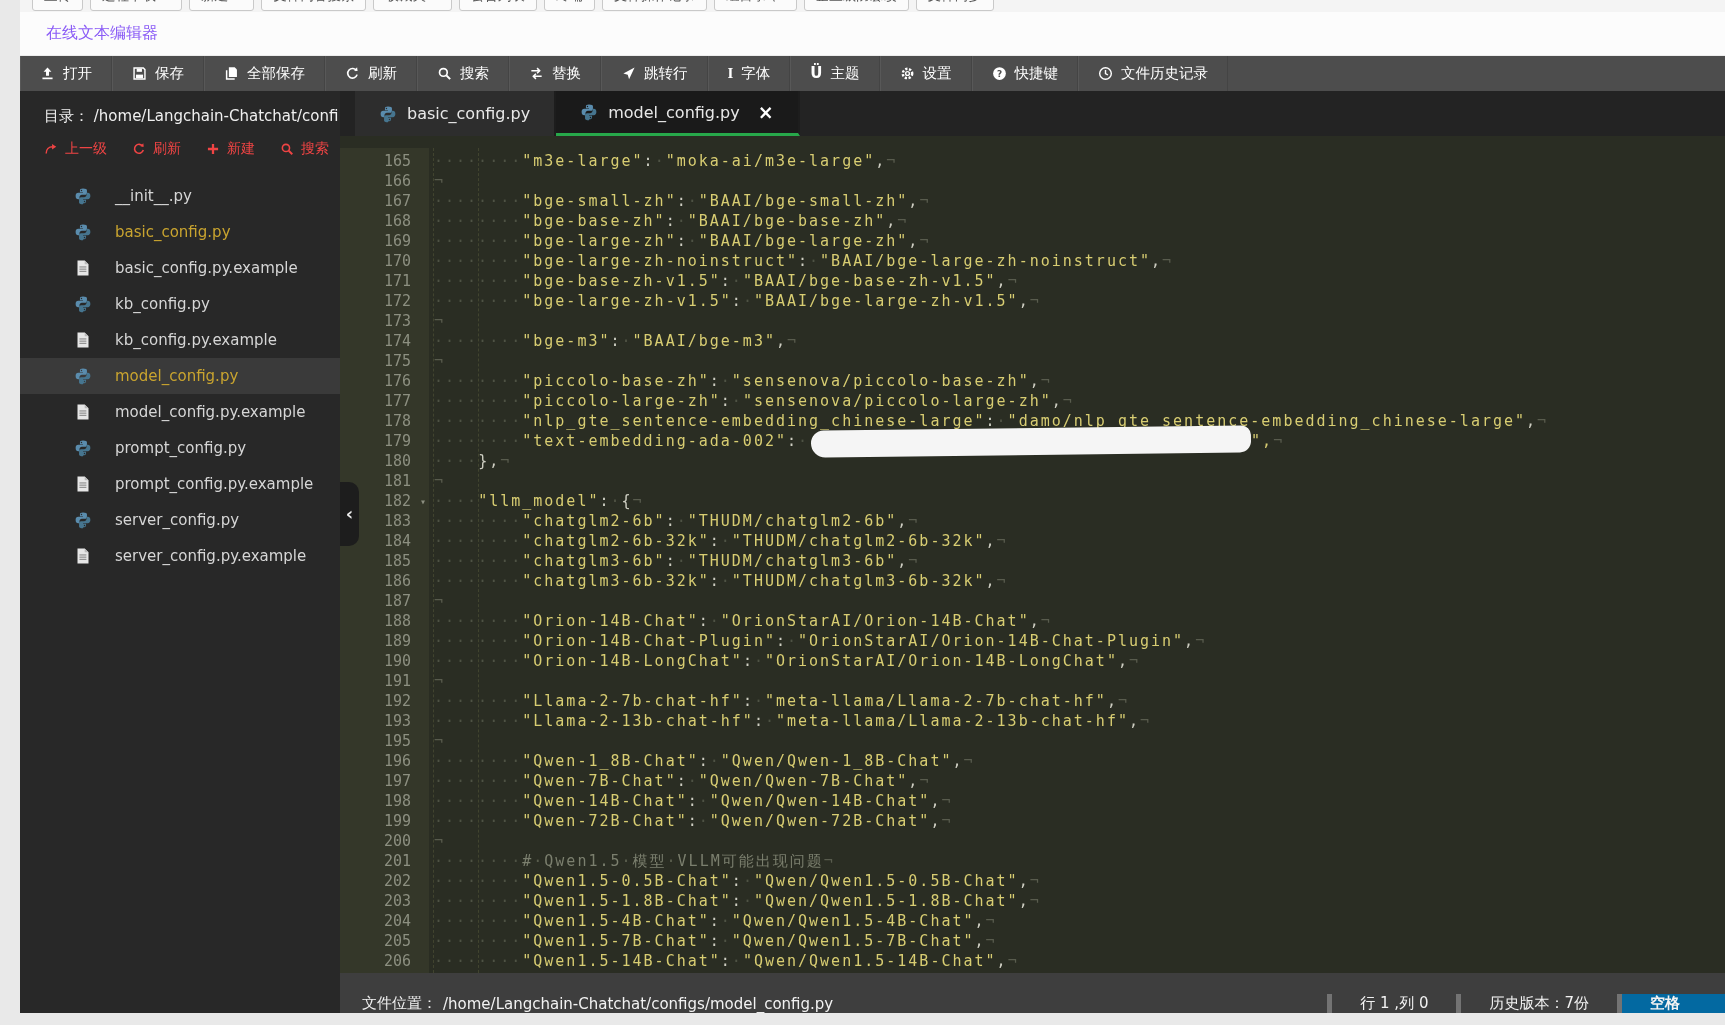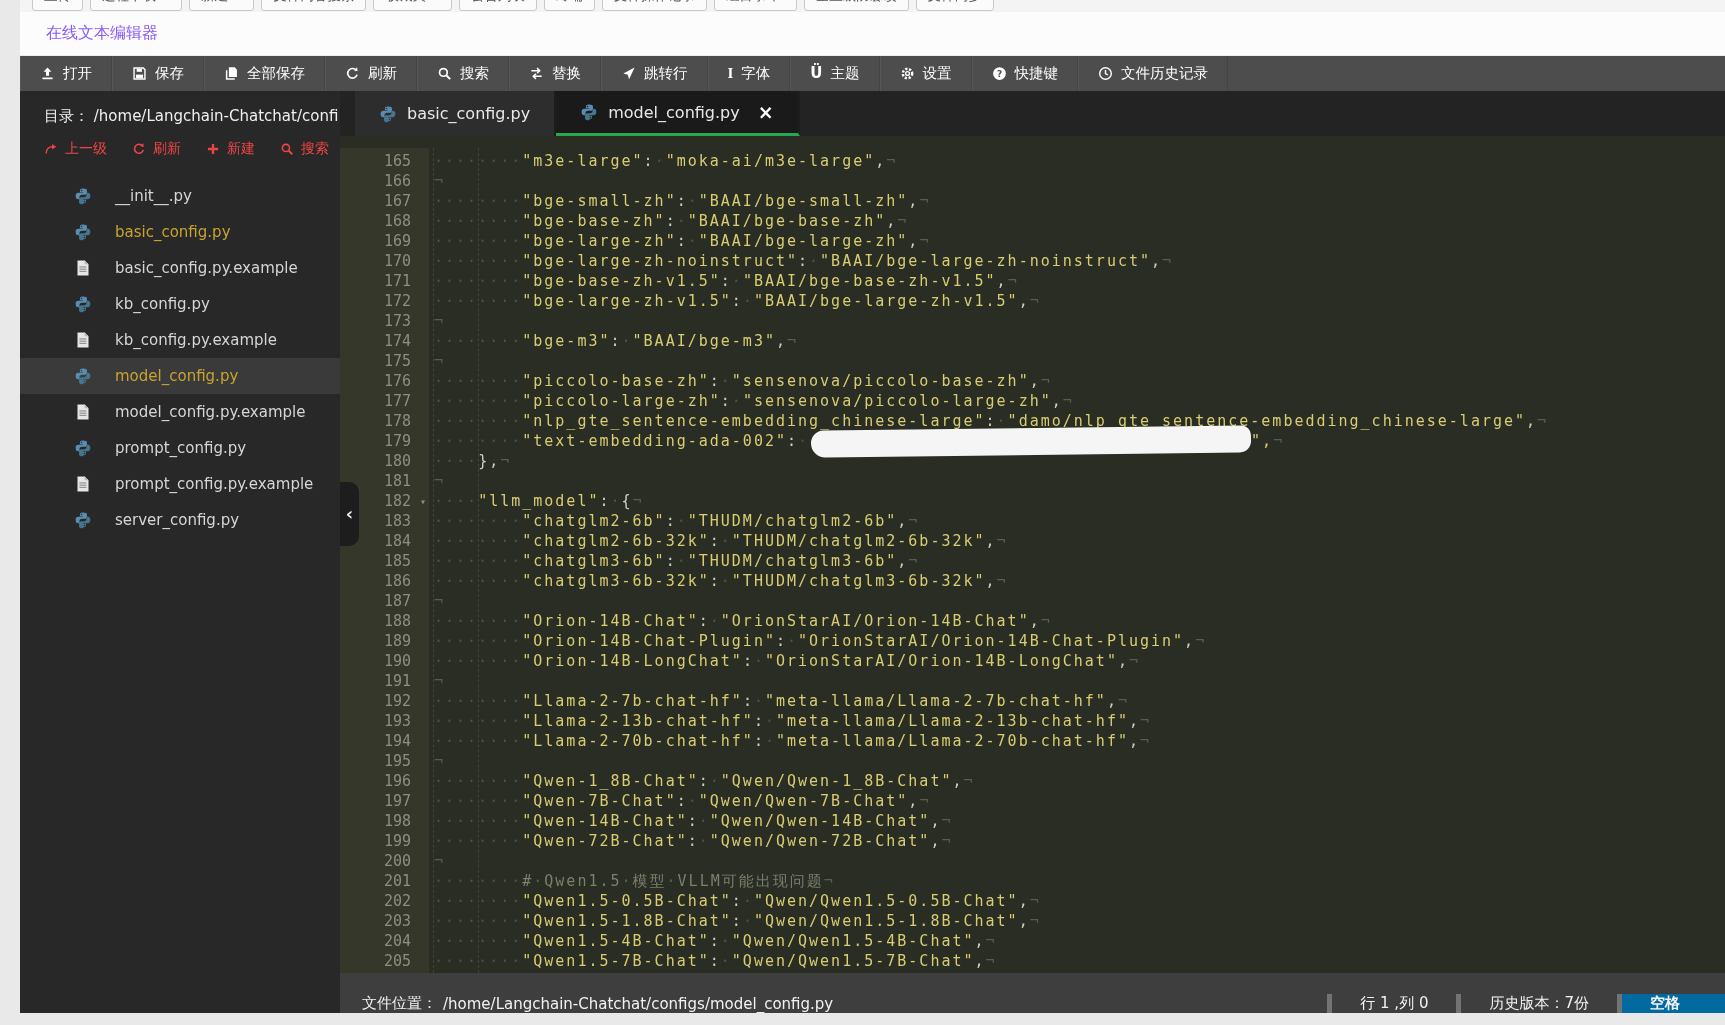--- a/index.html
+++ b/index.html
@@ -334,20 +334,32 @@
               <span class="fname">prompt_config.py.example</span>
             </div>
             <div class="frow">
               <span class="icon">
                 <svg viewBox="0 0 20 20">
                   <path fill="#5a8cad" d="M10 1.8c-2.6 0-3.4.9-3.4 2v1.9H10v.7H4.6c-1.6 0-2.8 1.2-2.8 3.5 0 2.4 1.2 3.6 2.8 3.6h1.5v-2.2c0-1.5 1.2-2.6 2.7-2.6h3.4c1.2 0 2.2-1 2.2-2.3V3.8c0-1.2-1.3-2-4.4-2zm-1.7 1.3a.8.8 0 1 1 0 1.6.8.8 0 0 1 0-1.6z"></path>
                   <path fill="#46758f" d="M10 18.2c2.6 0 3.4-.9 3.4-2v-1.9H10v-.7h5.4c1.6 0 2.8-1.2 2.8-3.5 0-2.4-1.2-3.6-2.8-3.6h-1.5v2.2c0 1.5-1.2 2.6-2.7 2.6H7.8c-1.2 0-2.2 1-2.2 2.3v3.6c0 1.2 1.3 2 4.4 2zm1.7-1.3a.8.8 0 1 1 0-1.6.8.8 0 0 1 0 1.6z"></path>
                 </svg>
               </span>
               <span class="fname">server_config.py</span>
+            </div>
+            <div class="frow">
+              <span class="icon">
+                <svg viewBox="0 0 18 18">
+                  <path fill="#e6e6e6" d="M3.5 1.5h7.2l3.8 3.8v11.2H3.5z"></path>
+                  <path fill="#b9b9b9" d="M10.7 1.5v3.8h3.8z"></path>
+                  <rect x="5.4" y="7.4" width="7" height="1.1" fill="#8a8a8a"></rect>
+                  <rect x="5.4" y="9.6" width="7" height="1.1" fill="#8a8a8a"></rect>
+                  <rect x="5.4" y="11.8" width="7" height="1.1" fill="#8a8a8a"></rect>
+                </svg>
+              </span>
+              <span class="fname">server_config.py.example</span>
             </div>
           </div>
       </aside>
 
       <section class="editor">
         <div class="tabs" id="tabs">
             <div class="tab">
               <span class="icon">
                 <svg viewBox="0 0 20 20">
                   <path fill="#5a8cad" d="M10 1.8c-2.6 0-3.4.9-3.4 2v1.9H10v.7H4.6c-1.6 0-2.8 1.2-2.8 3.5 0 2.4 1.2 3.6 2.8 3.6h1.5v-2.2c0-1.5 1.2-2.6 2.7-2.6h3.4c1.2 0 2.2-1 2.2-2.3V3.8c0-1.2-1.3-2-4.4-2zm-1.7 1.3a.8.8 0 1 1 0 1.6.8.8 0 0 1 0-1.6z"></path>
@@ -395,21 +407,20 @@
               <div class="cl"><div class="gut">184</div><div class="ct"><span class="ws">········</span><span class="str">"chatglm2-6b-32k"</span><span class="pun">:</span><span class="ws">·</span><span class="str">"THUDM/chatglm2-6b-32k"</span><span class="pun">,</span><span class="nl">¬</span></div></div>
               <div class="cl"><div class="gut">185</div><div class="ct"><span class="ws">········</span><span class="str">"chatglm3-6b"</span><span class="pun">:</span><span class="ws">·</span><span class="str">"THUDM/chatglm3-6b"</span><span class="pun">,</span><span class="nl">¬</span></div></div>
               <div class="cl"><div class="gut">186</div><div class="ct"><span class="ws">········</span><span class="str">"chatglm3-6b-32k"</span><span class="pun">:</span><span class="ws">·</span><span class="str">"THUDM/chatglm3-6b-32k"</span><span class="pun">,</span><span class="nl">¬</span></div></div>
               <div class="cl"><div class="gut">187</div><div class="ct"><span class="nl">¬</span></div></div>
               <div class="cl"><div class="gut">188</div><div class="ct"><span class="ws">········</span><span class="str">"Orion-14B-Chat"</span><span class="pun">:</span><span class="ws">·</span><span class="str">"OrionStarAI/Orion-14B-Chat"</span><span class="pun">,</span><span class="nl">¬</span></div></div>
               <div class="cl"><div class="gut">189</div><div class="ct"><span class="ws">········</span><span class="str">"Orion-14B-Chat-Plugin"</span><span class="pun">:</span><span class="ws">·</span><span class="str">"OrionStarAI/Orion-14B-Chat-Plugin"</span><span class="pun">,</span><span class="nl">¬</span></div></div>
               <div class="cl"><div class="gut">190</div><div class="ct"><span class="ws">········</span><span class="str">"Orion-14B-LongChat"</span><span class="pun">:</span><span class="ws">·</span><span class="str">"OrionStarAI/Orion-14B-LongChat"</span><span class="pun">,</span><span class="nl">¬</span></div></div>
               <div class="cl"><div class="gut">191</div><div class="ct"><span class="nl">¬</span></div></div>
               <div class="cl"><div class="gut">192</div><div class="ct"><span class="ws">········</span><span class="str">"Llama-2-7b-chat-hf"</span><span class="pun">:</span><span class="ws">·</span><span class="str">"meta-llama/Llama-2-7b-chat-hf"</span><span class="pun">,</span><span class="nl">¬</span></div></div>
               <div class="cl"><div class="gut">193</div><div class="ct"><span class="ws">········</span><span class="str">"Llama-2-13b-chat-hf"</span><span class="pun">:</span><span class="ws">·</span><span class="str">"meta-llama/Llama-2-13b-chat-hf"</span><span class="pun">,</span><span class="nl">¬</span></div></div>
-              <div class="cl"><div class="gut">194</div><div class="ct"><span class="ws">········</span><span class="str">"Llama-2-70b-chat-hf"</span><span class="pun">:</span><span class="ws">·</span><span class="str">"meta-llama/Llama-2-70b-chat-hf"</span><span class="pun">,</span><span class="nl">¬</span></div></div>
               <div class="cl"><div class="gut">195</div><div class="ct"><span class="nl">¬</span></div></div>
               <div class="cl"><div class="gut">196</div><div class="ct"><span class="ws">········</span><span class="str">"Qwen-1_8B-Chat"</span><span class="pun">:</span><span class="ws">·</span><span class="str">"Qwen/Qwen-1_8B-Chat"</span><span class="pun">,</span><span class="nl">¬</span></div></div>
               <div class="cl"><div class="gut">197</div><div class="ct"><span class="ws">········</span><span class="str">"Qwen-7B-Chat"</span><span class="pun">:</span><span class="ws">·</span><span class="str">"Qwen/Qwen-7B-Chat"</span><span class="pun">,</span><span class="nl">¬</span></div></div>
               <div class="cl"><div class="gut">198</div><div class="ct"><span class="ws">········</span><span class="str">"Qwen-14B-Chat"</span><span class="pun">:</span><span class="ws">·</span><span class="str">"Qwen/Qwen-14B-Chat"</span><span class="pun">,</span><span class="nl">¬</span></div></div>
               <div class="cl"><div class="gut">199</div><div class="ct"><span class="ws">········</span><span class="str">"Qwen-72B-Chat"</span><span class="pun">:</span><span class="ws">·</span><span class="str">"Qwen/Qwen-72B-Chat"</span><span class="pun">,</span><span class="nl">¬</span></div></div>
               <div class="cl"><div class="gut">200</div><div class="ct"><span class="nl">¬</span></div></div>
               <div class="cl"><div class="gut">201</div><div class="ct"><span class="ws">········</span><span class="cmt">#<span class="ws">·</span>Qwen1.5<span class="ws">·</span>模型<span class="ws">·</span>VLLM可能出现问题</span><span class="nl">¬</span></div></div>
               <div class="cl"><div class="gut">202</div><div class="ct"><span class="ws">········</span><span class="str">"Qwen1.5-0.5B-Chat"</span><span class="pun">:</span><span class="ws">·</span><span class="str">"Qwen/Qwen1.5-0.5B-Chat"</span><span class="pun">,</span><span class="nl">¬</span></div></div>
               <div class="cl"><div class="gut">203</div><div class="ct"><span class="ws">········</span><span class="str">"Qwen1.5-1.8B-Chat"</span><span class="pun">:</span><span class="ws">·</span><span class="str">"Qwen/Qwen1.5-1.8B-Chat"</span><span class="pun">,</span><span class="nl">¬</span></div></div>
               <div class="cl"><div class="gut">204</div><div class="ct"><span class="ws">········</span><span class="str">"Qwen1.5-4B-Chat"</span><span class="pun">:</span><span class="ws">·</span><span class="str">"Qwen/Qwen1.5-4B-Chat"</span><span class="pun">,</span><span class="nl">¬</span></div></div>

